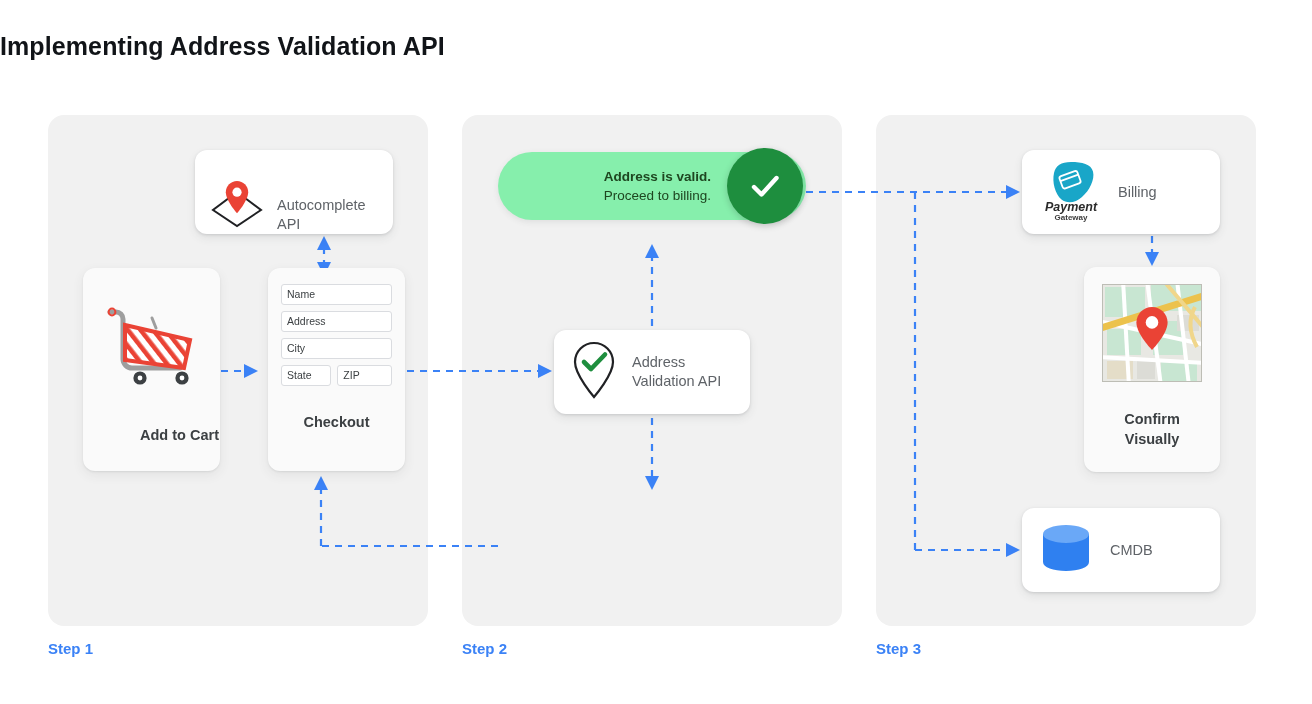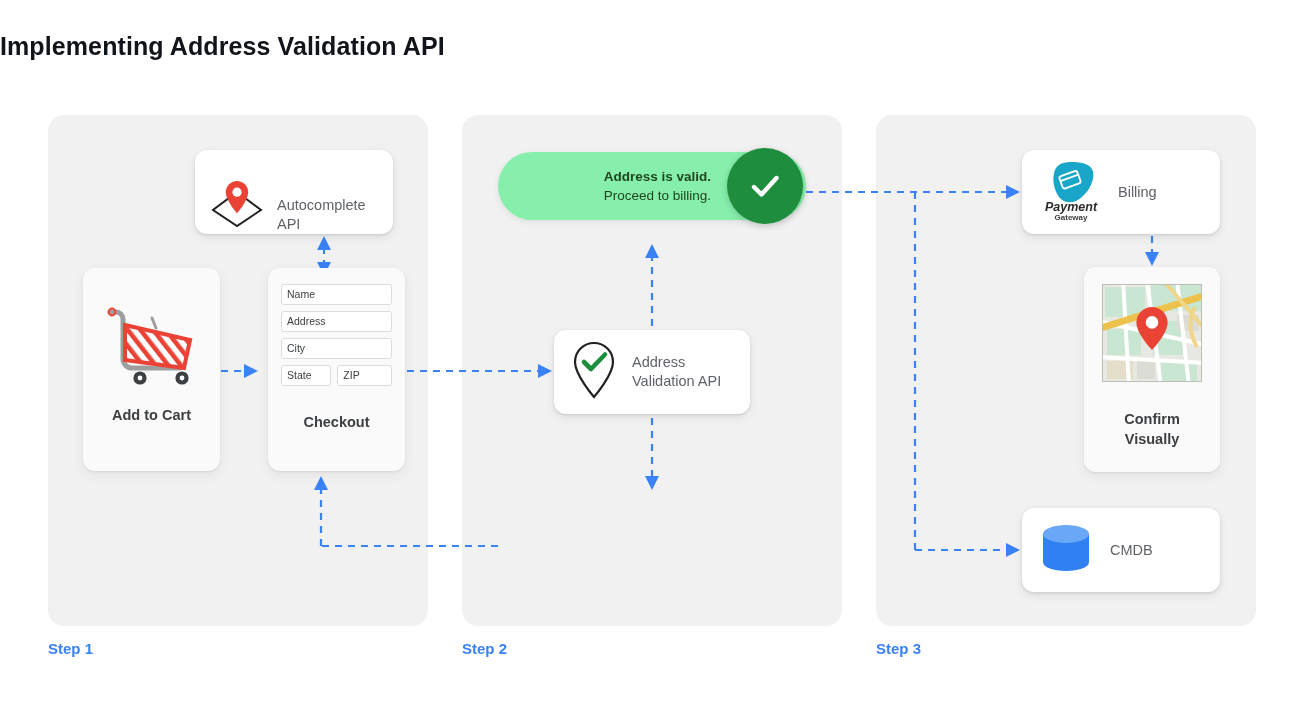--- a/index.html
+++ b/index.html
@@ -49,21 +49,21 @@
   #card-autocomplete .label{font-size:14.5px;color:#5f6368;line-height:1.32;}
 
   #card-addtocart{left:83px;top:268px;width:137px;height:203px;}
   #card-checkout{left:256px;top:268px;width:137px;height:203px;margin-left:12px;}
   .card-caption{
     position:absolute;left:0;width:100%;text-align:center;
     font-size:14.5px;font-weight:bold;color:#3c4043;
   }
   #cart-icon-wrap{position:absolute;left:0;top:22px;width:100%;height:112px;
       display:flex;align-items:center;justify-content:center;}
-  #addtocart-caption{top:139px;}
+  #addtocart-caption{top:159px;margin-left:28px;}
   #checkout-caption{top:146px;}
 
   .form-fields{position:absolute;left:13px;top:16px;width:111px;}
   .field{
     box-sizing:border-box;border:1px solid #dadce0;border-radius:3px;
     background:#ffffff;height:21px;line-height:19px;
     font-size:10.5px;color:#3c4043;padding-left:5px;margin-bottom:6px;
   }
   .field.full{width:111px;}
   .field-row{display:flex;gap:6px;}

